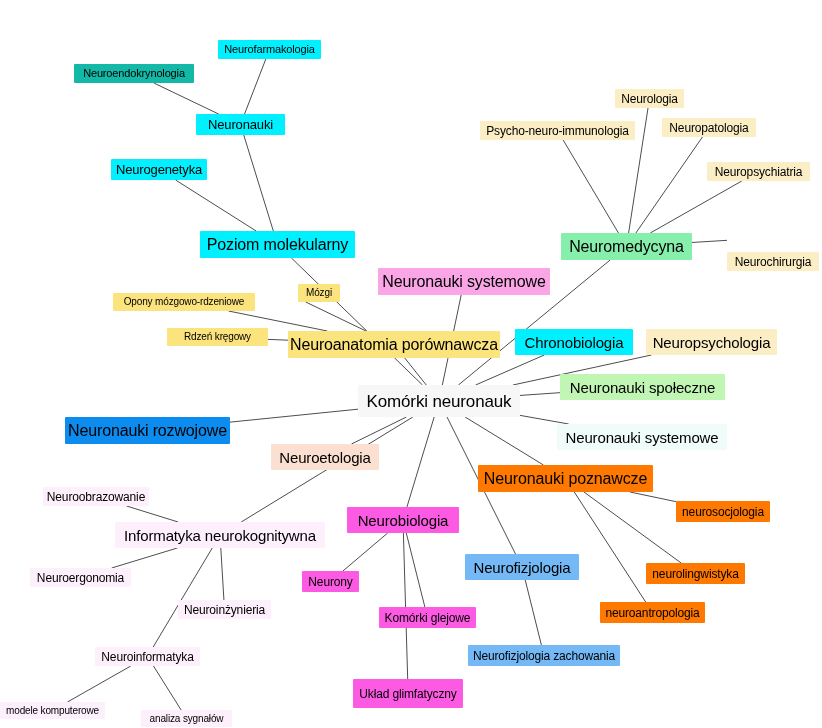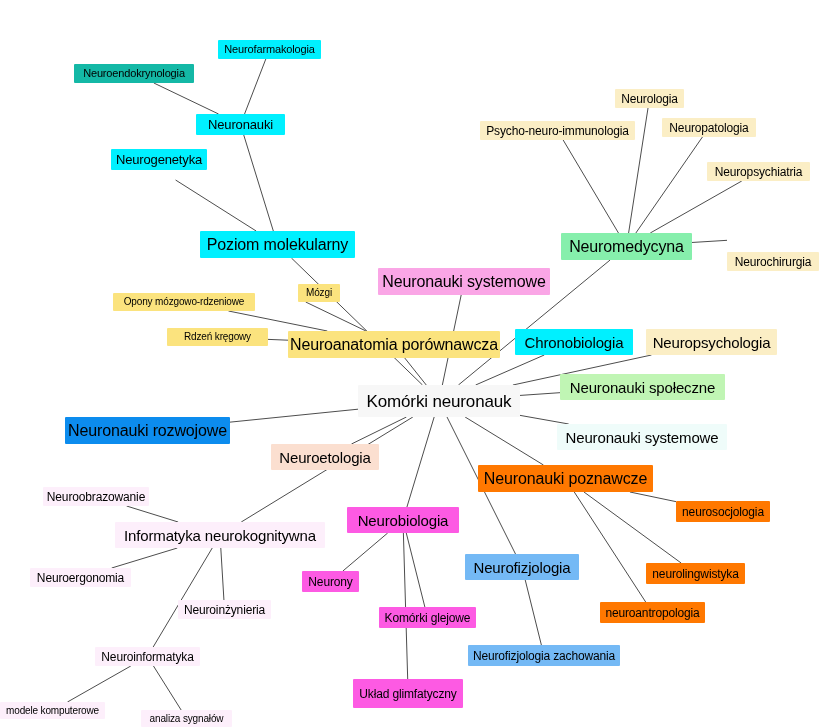--- a/index.html
+++ b/index.html
@@ -81,21 +81,21 @@
       <line x1="583.9736842105264" y1="492" x2="681.1315789473684" y2="563" stroke="#4d4d4d" stroke-width="1"></line>
       <line x1="574.2649253731344" y1="492" x2="645.6828358208955" y2="602" stroke="#4d4d4d" stroke-width="1"></line>
       <line x1="525.2316384180791" y1="580" x2="541.3898305084746" y2="645" stroke="#4d4d4d" stroke-width="1"></line>
     </svg>
   <div id="nodes-layer">
       <div class="node" style="left: 358px; top: 385px; width: 162px; height: 32px; background: rgb(247, 247, 247); font-size: 17px;">Komórki neuronauk</div>
       <div class="node" style="left: 200px; top: 231px; width: 155px; height: 27px; background: rgb(0, 240, 255); font-size: 16px;">Poziom molekularny</div>
       <div class="node" style="left: 196px; top: 114px; width: 89px; height: 21px; background: rgb(0, 240, 255); font-size: 13px;">Neuronauki</div>
       <div class="node" style="left: 218px; top: 40px; width: 103px; height: 19px; background: rgb(0, 240, 255); font-size: 11px;">Neurofarmakologia</div>
       <div class="node" style="left: 74px; top: 64px; width: 120px; height: 19px; background: #14b8a6; font-size: 11px;">Neuroendokrynologia</div>
-      <div class="node" style="left: 111px; top: 149px; width: 96px; height: 21px; background: rgb(0, 240, 255); font-size: 13px;">Neurogenetyka</div>
+      <div class="node" style="left: 111px; top: 159px; width: 96px; height: 21px; background: rgb(0, 240, 255); font-size: 13px;">Neurogenetyka</div>
       <div class="node" style="left: 561px; top: 233px; width: 131px; height: 27px; background: #86efac; font-size: 16px;">Neuromedycyna</div>
       <div class="node" style="left: 615px; top: 89px; width: 69px; height: 19px; background: rgb(251, 238, 197); font-size: 12px;">Neurologia</div>
       <div class="node" style="left: 480px; top: 121px; width: 155px; height: 19px; background: rgb(251, 238, 197); font-size: 12px;">Psycho-neuro-immunologia</div>
       <div class="node" style="left: 662px; top: 118px; width: 94px; height: 19px; background: rgb(251, 238, 197); font-size: 12px;">Neuropatologia</div>
       <div class="node" style="left: 707px; top: 162px; width: 103px; height: 19px; background: rgb(251, 238, 197); font-size: 12px;">Neuropsychiatria</div>
       <div class="node" style="left: 727px; top: 228px; width: 92px; height: 19px; background: rgb(251, 238, 197); font-size: 12px; margin-top: 24px;">Neurochirurgia</div>
       <div class="node" style="left: 288px; top: 331px; width: 212px; height: 27px; background: rgb(251, 227, 126); font-size: 16px;">Neuroanatomia porównawcza</div>
       <div class="node" style="left: 113px; top: 293px; width: 142px; height: 18px; background: rgb(251, 227, 126); font-size: 10px;">Opony mózgowo-rdzeniowe</div>
       <div class="node" style="left: 266px; top: 284px; width: 42px; height: 18px; background: rgb(251, 227, 126); font-size: 10px; margin-left: 32px;">Mózgi</div>
       <div class="node" style="left: 167px; top: 328px; width: 101px; height: 18px; background: rgb(251, 227, 126); font-size: 10px; text-align: right;">Rdzeń kręgowy</div>

